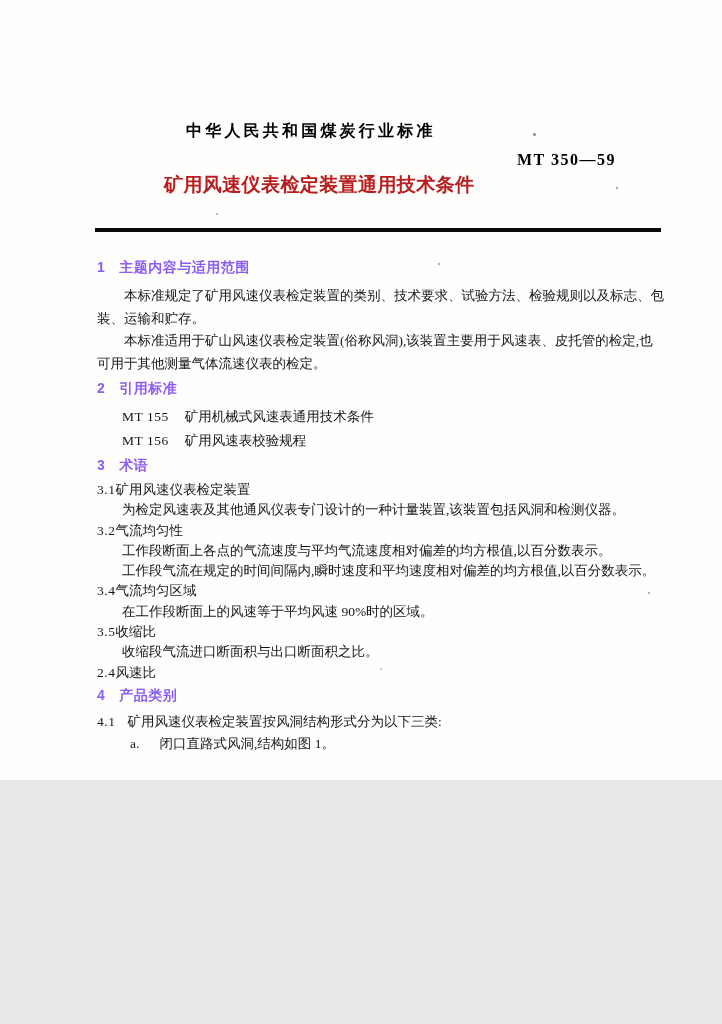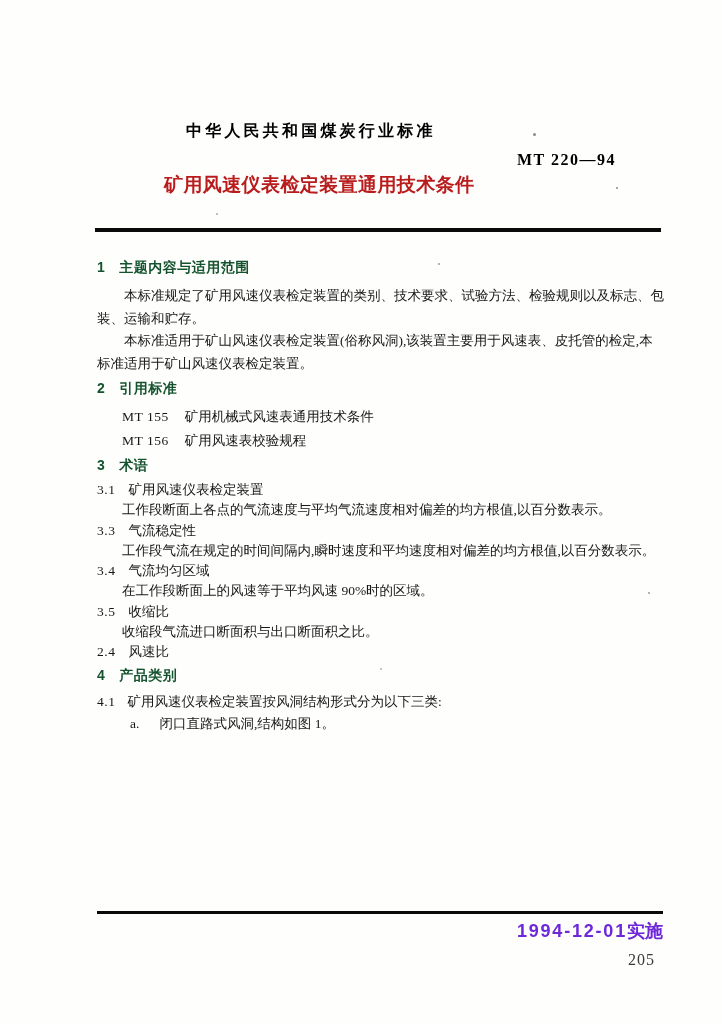--- a/index.html
+++ b/index.html
@@ -2,21 +2,21 @@
 <html lang="zh"><head>
 <meta charset="utf-8">
 <style>
   html,body{margin:0;padding:0;}
   body{
     background:#e8e8e8;
     font-family:"Liberation Serif","DejaVu Serif",serif;
   }
   .page{
     position:relative;
-    width:722px;height:1024px;
+    width:722px;height:780px;
     margin:0 auto;
     background:#fefefd;
     color:#141414;
     overflow:hidden;
   }
   
   .std-type{
     position:absolute;left:186px;top:121px;
     font-family:"Liberation Sans","DejaVu Sans",sans-serif;
     font-weight:bold;font-size:16px;letter-spacing:3.2px;color:#000;
@@ -35,35 +35,35 @@
     position:absolute;left:95px;top:228px;width:566px;height:4px;
     background:#0a0a0a;
   }
   
   .content{
     position:absolute;left:97px;top:250px;width:567px;
     font-size:13.5px;line-height:22.5px;color:#161616;
   }
   .sec-heading{
     font-family:"Liberation Sans","DejaVu Sans",sans-serif;
-    font-weight:bold;font-size:14px;line-height:16px;color:#14532d;
+    font-weight:bold;font-size:14px;line-height:16px;color:#8b5cf6;
     letter-spacing:0.5px;
   }
   .sec-heading .sec-num{display:inline-block;margin-right:14px;}
   .h1{margin-top:9px;}
   .h2{margin-top:5px;}
   .h3{margin-top:5px;}
   .h4{margin-top:4px;}
   .para{margin:0;text-indent:2em;font-family:Liberation Serif, serif;}
   .para.first{margin-top:10px;}
   .ref-list{margin-top:9px;line-height:23.5px;}
   .ref-line{padding-left:25px;}
   .ref-line .ref-code{display:inline-block;margin-right:16px;letter-spacing:0.5px;}
   .terms{margin-top:7px;line-height:20.3px;}
-  .term-line .term-num{display:inline-block;margin-right:13px;letter-spacing:0.5px;}
+  .term-line .term-num{display:inline-block;letter-spacing:0.5px;}
   .term-def{padding-left:25px;}
   .clause{margin-top:8px;line-height:22px;}
   .clause .clause-num{display:inline-block;margin-right:12px;letter-spacing:0.5px;}
   .sub-item{padding-left:33px;line-height:22px;}
   .sub-item .item-label{display:inline-block;margin-right:20px;}
   
   .foot-rule{
     position:absolute;left:97px;top:911px;width:566px;height:3px;
     background:#0a0a0a;
   }
@@ -90,31 +90,31 @@
   .sp4{left:216px;top:213px;width:2px;height:2px;background:#aaa;}
   .sp5{left:648px;top:592px;width:2px;height:2px;background:#9a9a9a;}
   .sp6{left:380px;top:668px;width:2px;height:2px;background:#b0b0b0;}
 </style>
 </head>
 <body>
 
 <div class="page">
 
   <div class="std-type">中华人民共和国煤炭行业标准</div>
-  <div class="std-code">MT 220—94</div>
+  <div class="std-code">MT 350—59</div>
   <div class="doc-title">矿用风速仪表检定装置通用技术条件</div>
   <div class="top-rule"></div>
 
   <div class="content">
 
     <div class="sec-heading h1">
       <span class="sec-num">1</span><span>主题内容与适用范围</span>
     </div>
     <p class="para first">本标准规定了矿用风速仪表检定装置的类别、技术要求、试验方法、检验规则以及标志、包装、运输和贮存。</p>
-    <p class="para">本标准适用于矿山风速仪表检定装置(俗称风洞),该装置主要用于风速表、皮托管的检定,本标准适用于矿山风速仪表检定装置。</p>
+    <p class="para">本标准适用于矿山风速仪表检定装置(俗称风洞),该装置主要用于风速表、皮托管的检定,也可用于其他测量气体流速仪表的检定。</p>
 
     <div class="sec-heading h2">
       <span class="sec-num">2</span><span>引用标准</span>
     </div>
     <div class="ref-list">
       <div class="ref-line">
         <span class="ref-code">MT 155</span><span>矿用机械式风速表通用技术条件</span>
       </div>
       <div class="ref-line">
         <span class="ref-code">MT 156</span><span>矿用风速表校验规程</span>
@@ -122,26 +122,27 @@
     </div>
 
     <div class="sec-heading h3">
       <span class="sec-num">3</span><span>术语</span>
     </div>
 
     <div class="terms">
       <div class="term-line">
         <span class="term-num">3.1</span><span>矿用风速仪表检定装置</span>
       </div>
+      <div class="term-def">为检定风速表及其他通风仪表专门设计的一种计量装置,该装置包括风洞和检测仪器。</div>
 
+      <div class="term-line">
+        <span class="term-num">3.2</span><span>气流均匀性</span>
+      </div>
       <div class="term-def">工作段断面上各点的气流速度与平均气流速度相对偏差的均方根值,以百分数表示。</div>
 
-      <div class="term-line">
-        <span class="term-num">3.3</span><span>气流稳定性</span>
-      </div>
       <div class="term-def">工作段气流在规定的时间间隔内,瞬时速度和平均速度相对偏差的均方根值,以百分数表示。</div>
 
       <div class="term-line">
         <span class="term-num">3.4</span><span>气流均匀区域</span>
       </div>
       <div class="term-def">在工作段断面上的风速等于平均风速 90%时的区域。</div>
 
       <div class="term-line">
         <span class="term-num">3.5</span><span>收缩比</span>
       </div>

